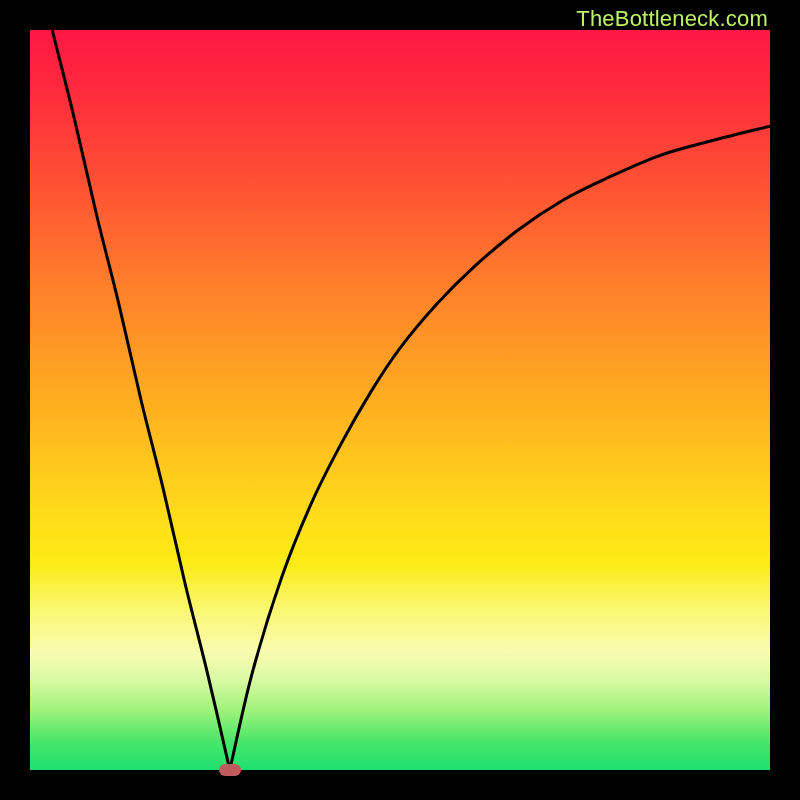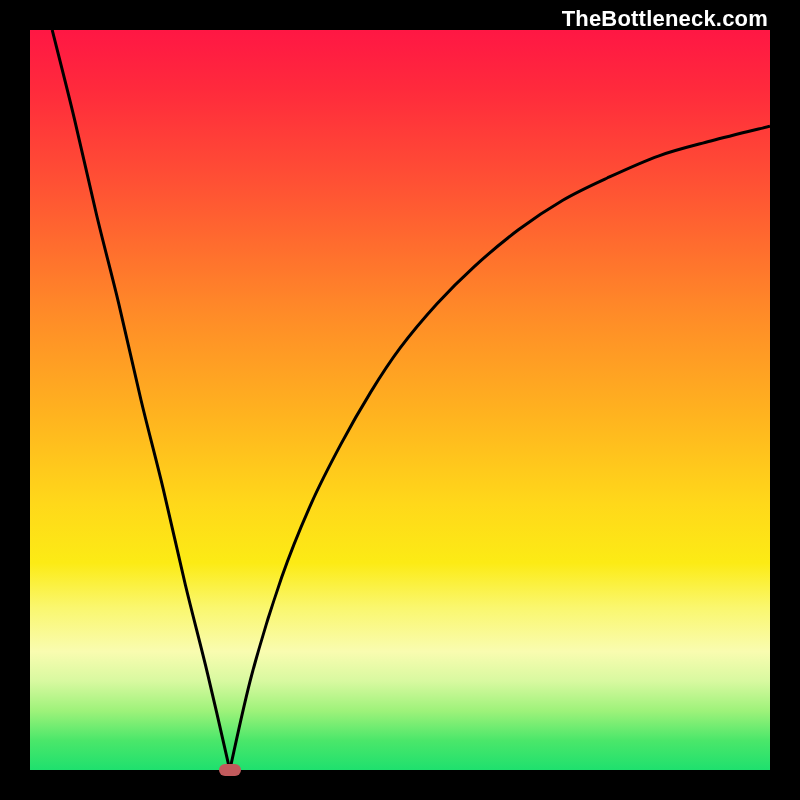--- a/index.html
+++ b/index.html
@@ -30,25 +30,24 @@
       #d8f9a0 88%,
       #9ef27a 92%,
       #4be76a 96%,
       #1ee06e 100%
     );
   }
   .watermark {
     position: absolute;
     top: 6px;
     right: 32px;
-    color: #ffffff;
+    color: #bef264;
     font-size: 22px;
     letter-spacing: 0.2px;
     z-index: 5;
-    font-weight: bold;
   }
   .curve-svg {
     position: absolute;
     left: 0; top: 0;
     width: 100%; height: 100%;
   }
   .marker {
     position: absolute;
     width: 22px;
     height: 12px;

